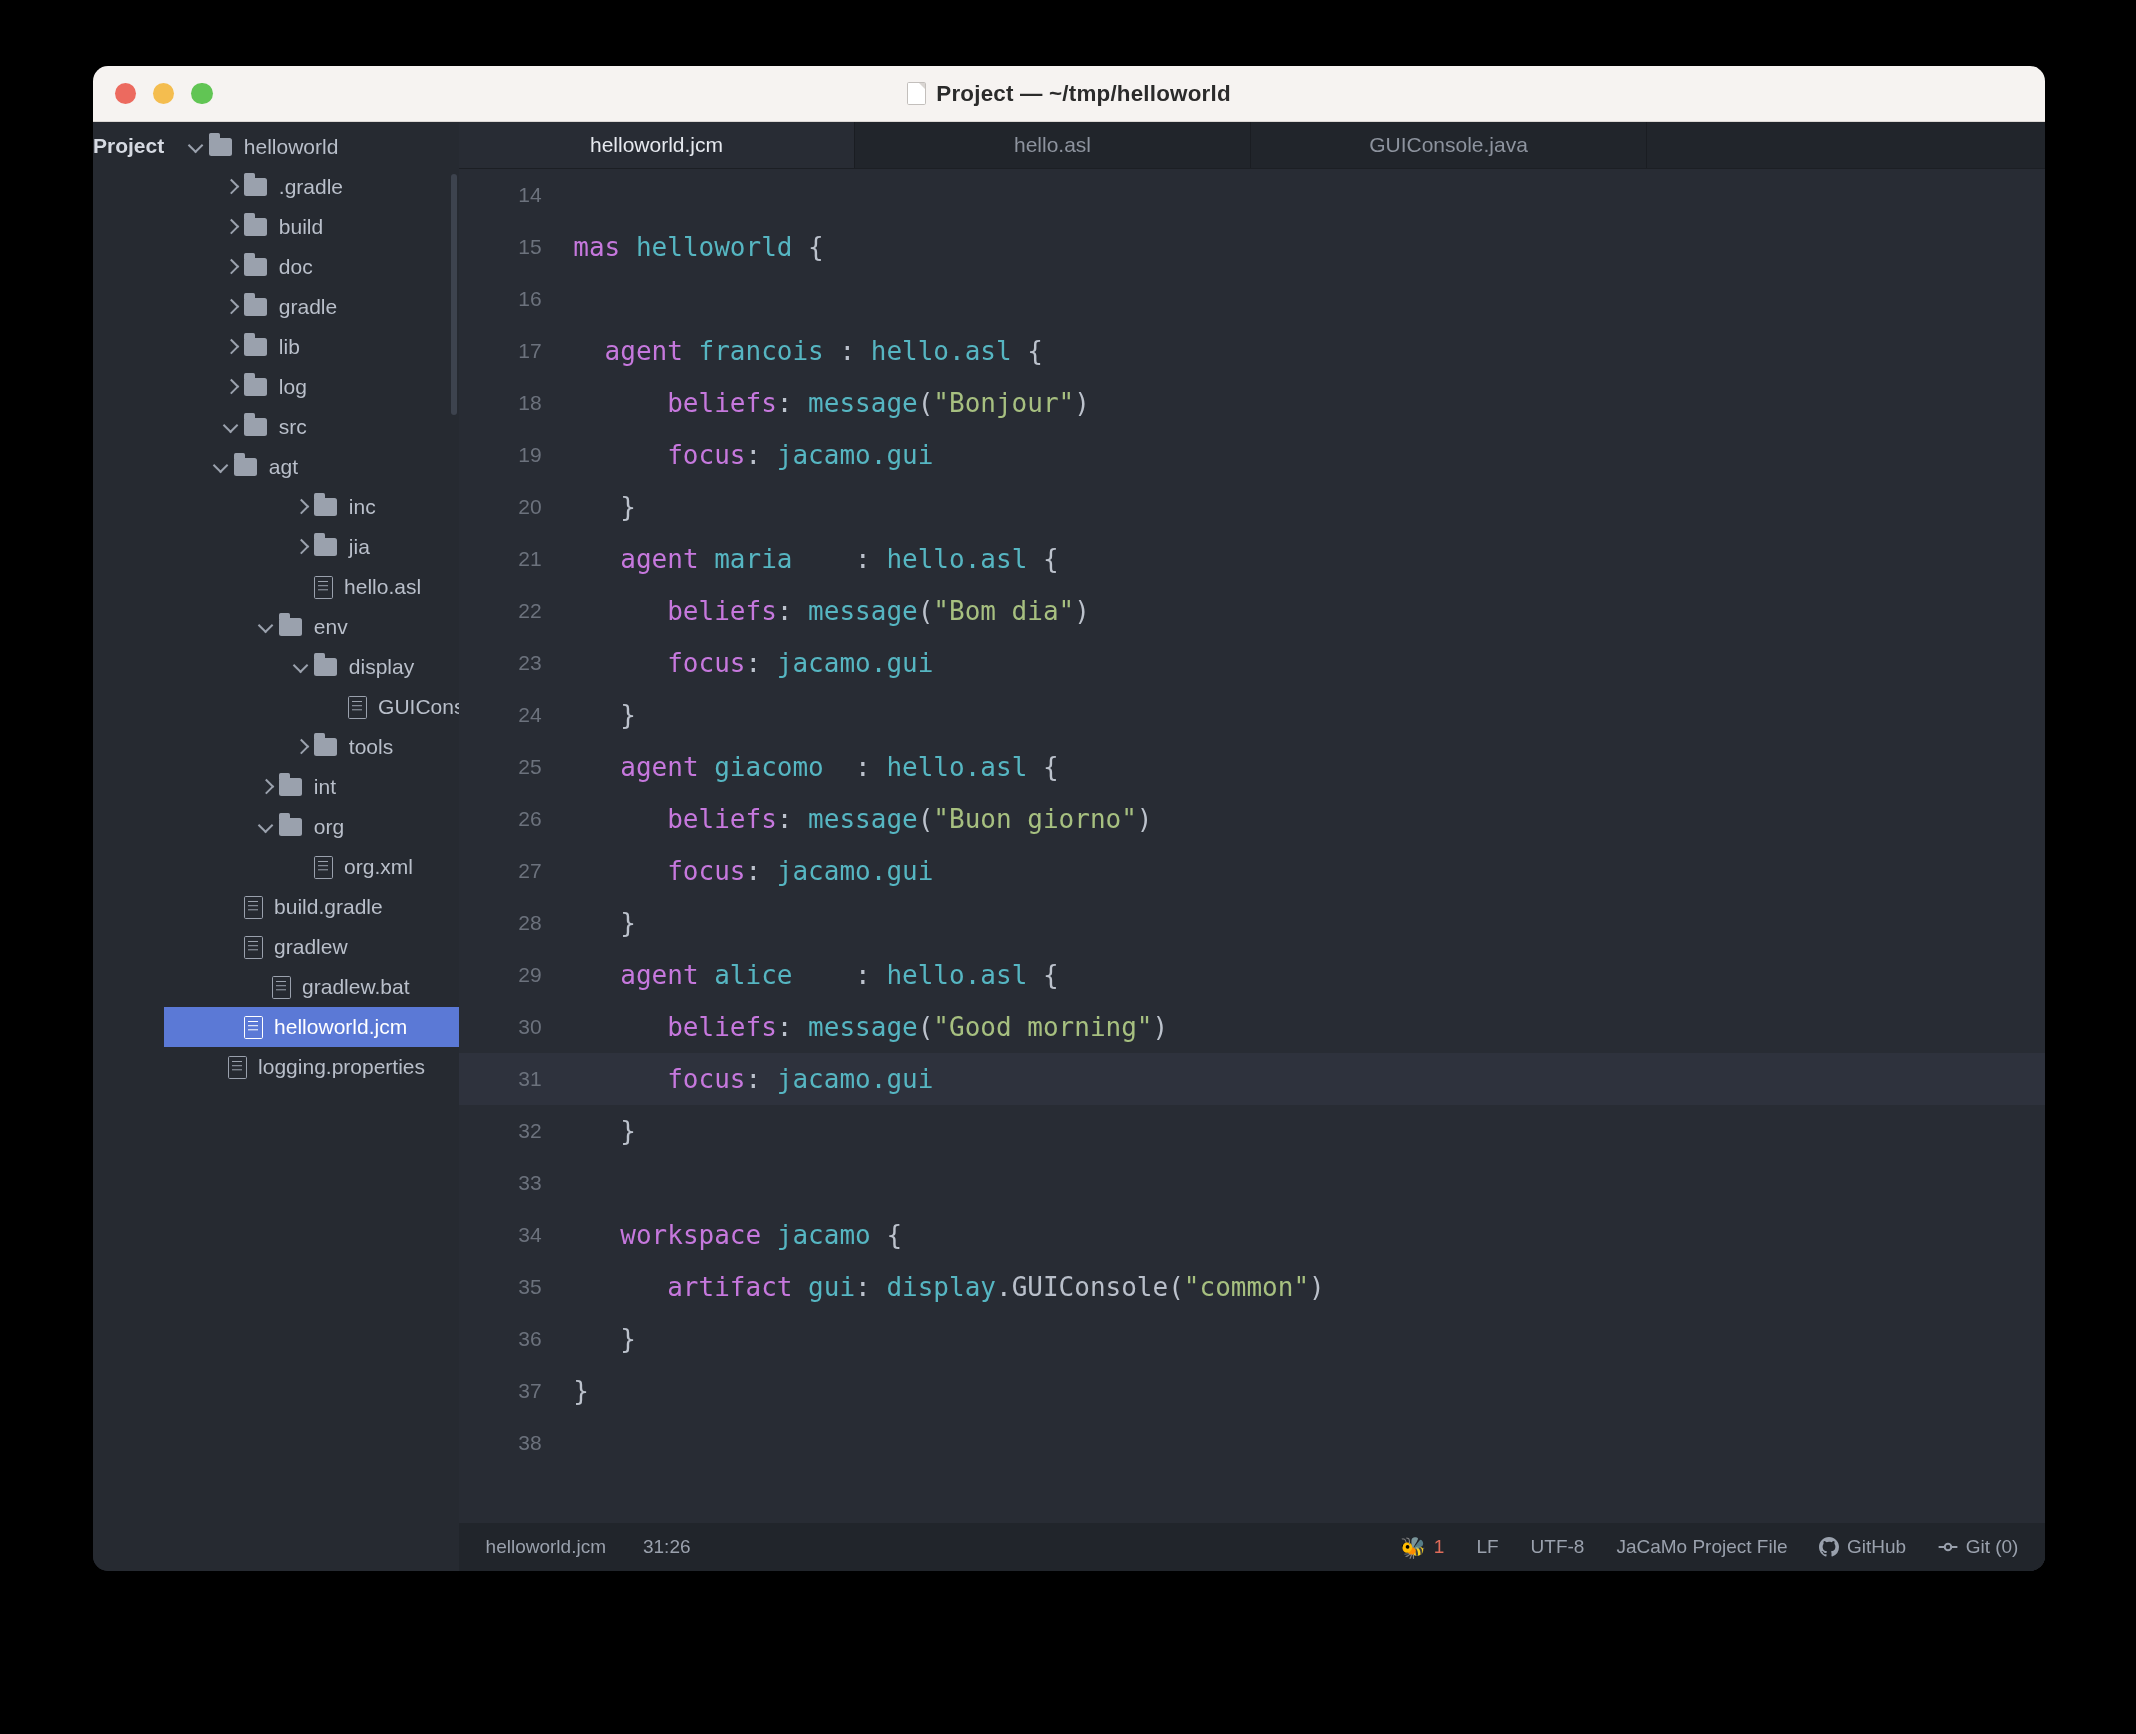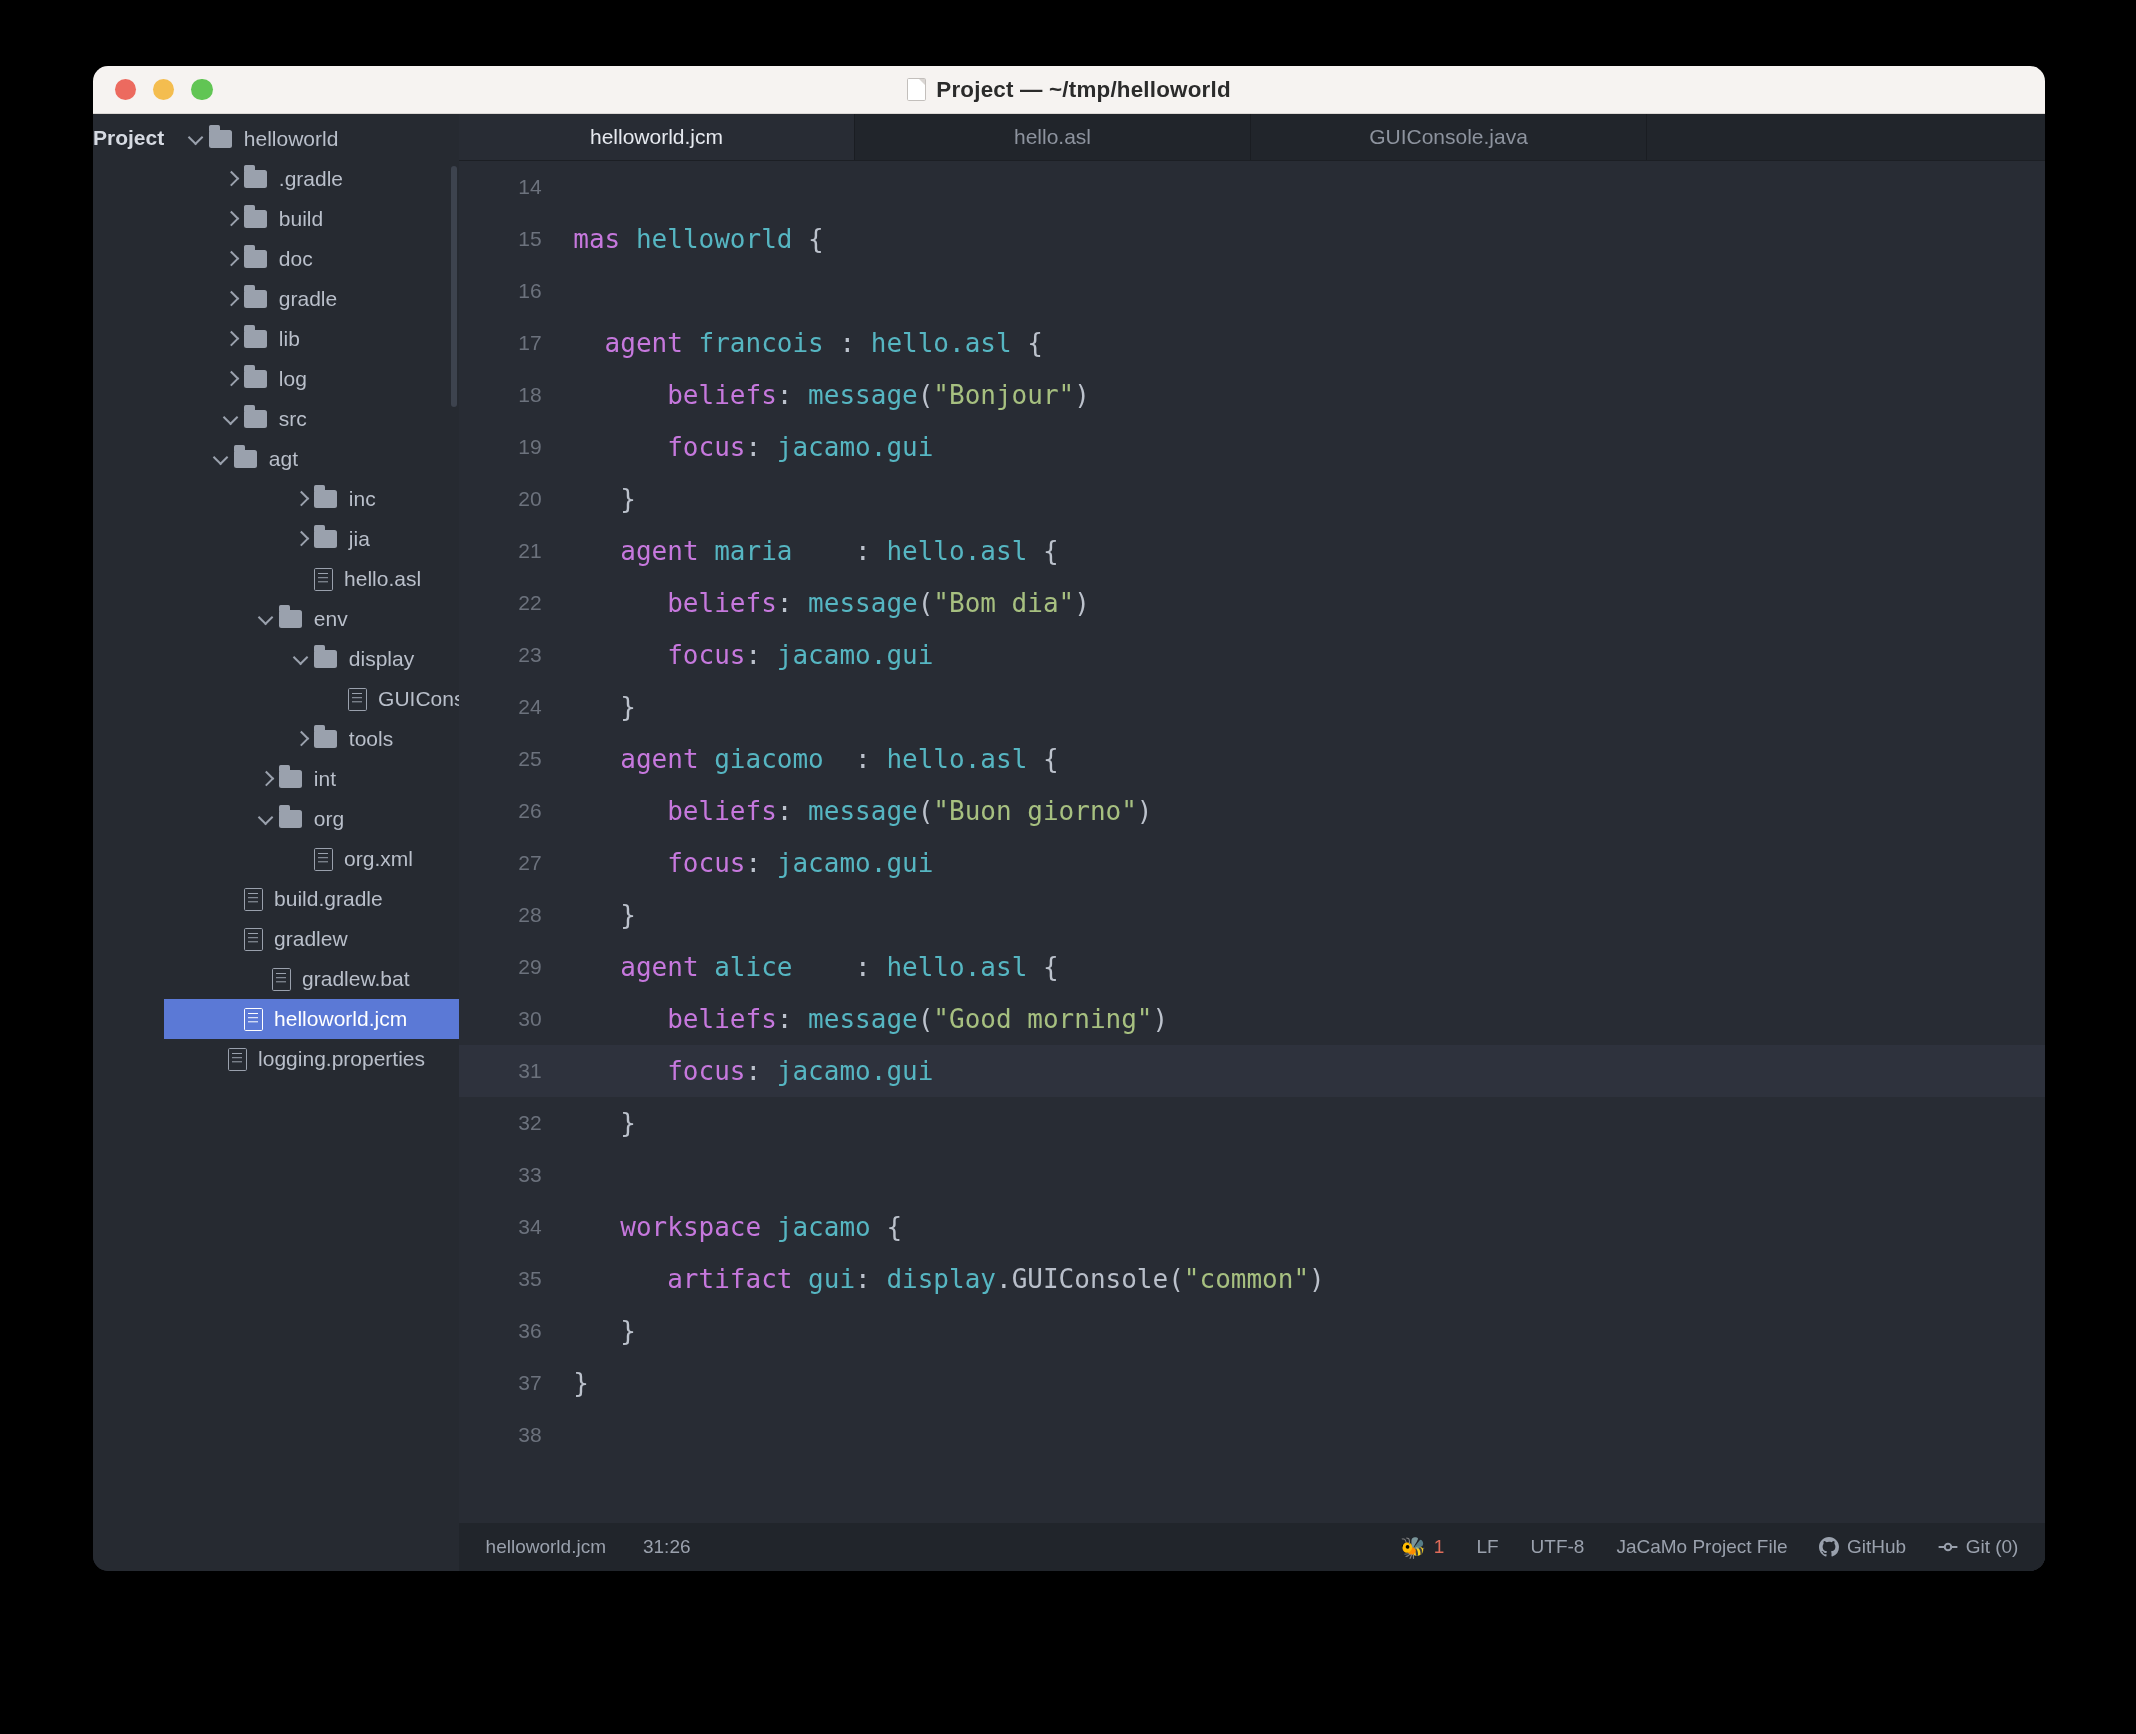--- a/index.html
+++ b/index.html
@@ -16,21 +16,21 @@
     width: 1952px; height: 1505px;
     border-radius: 15px;
     overflow: hidden;
     display: flex;
     flex-direction: column;
     box-shadow: 0 16.6px 50px rgba(0,0,0,0.55);
   }
 
   
   #titlebar {
-    height: 48px;
+    height: 56px;
     background: #f6f3f1;
     border-bottom: 0.8px solid #dcd8d5;
     display: flex;
     align-items: center;
     position: relative;
     flex: none;
   }
   #traffic {
     display: flex;
     gap: 16.6px;

